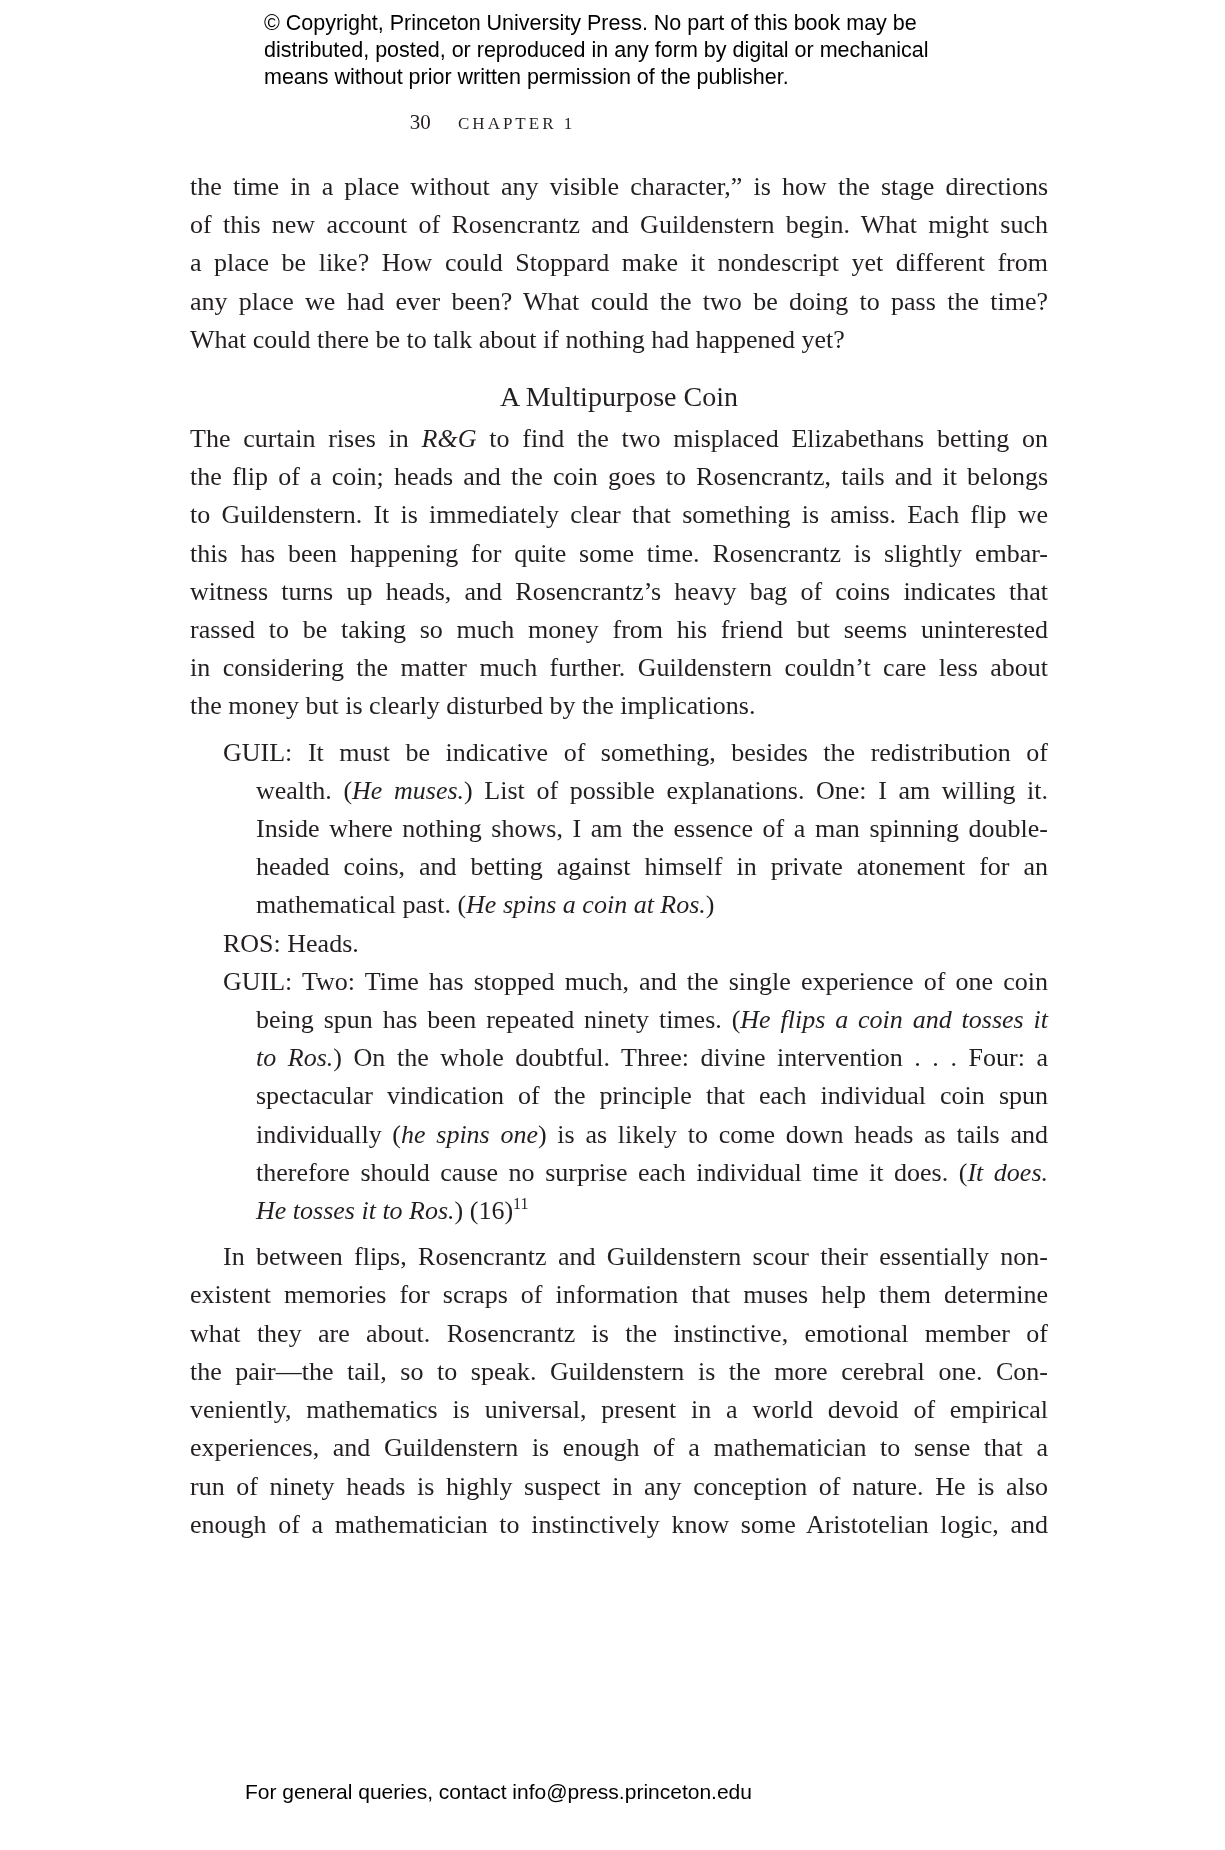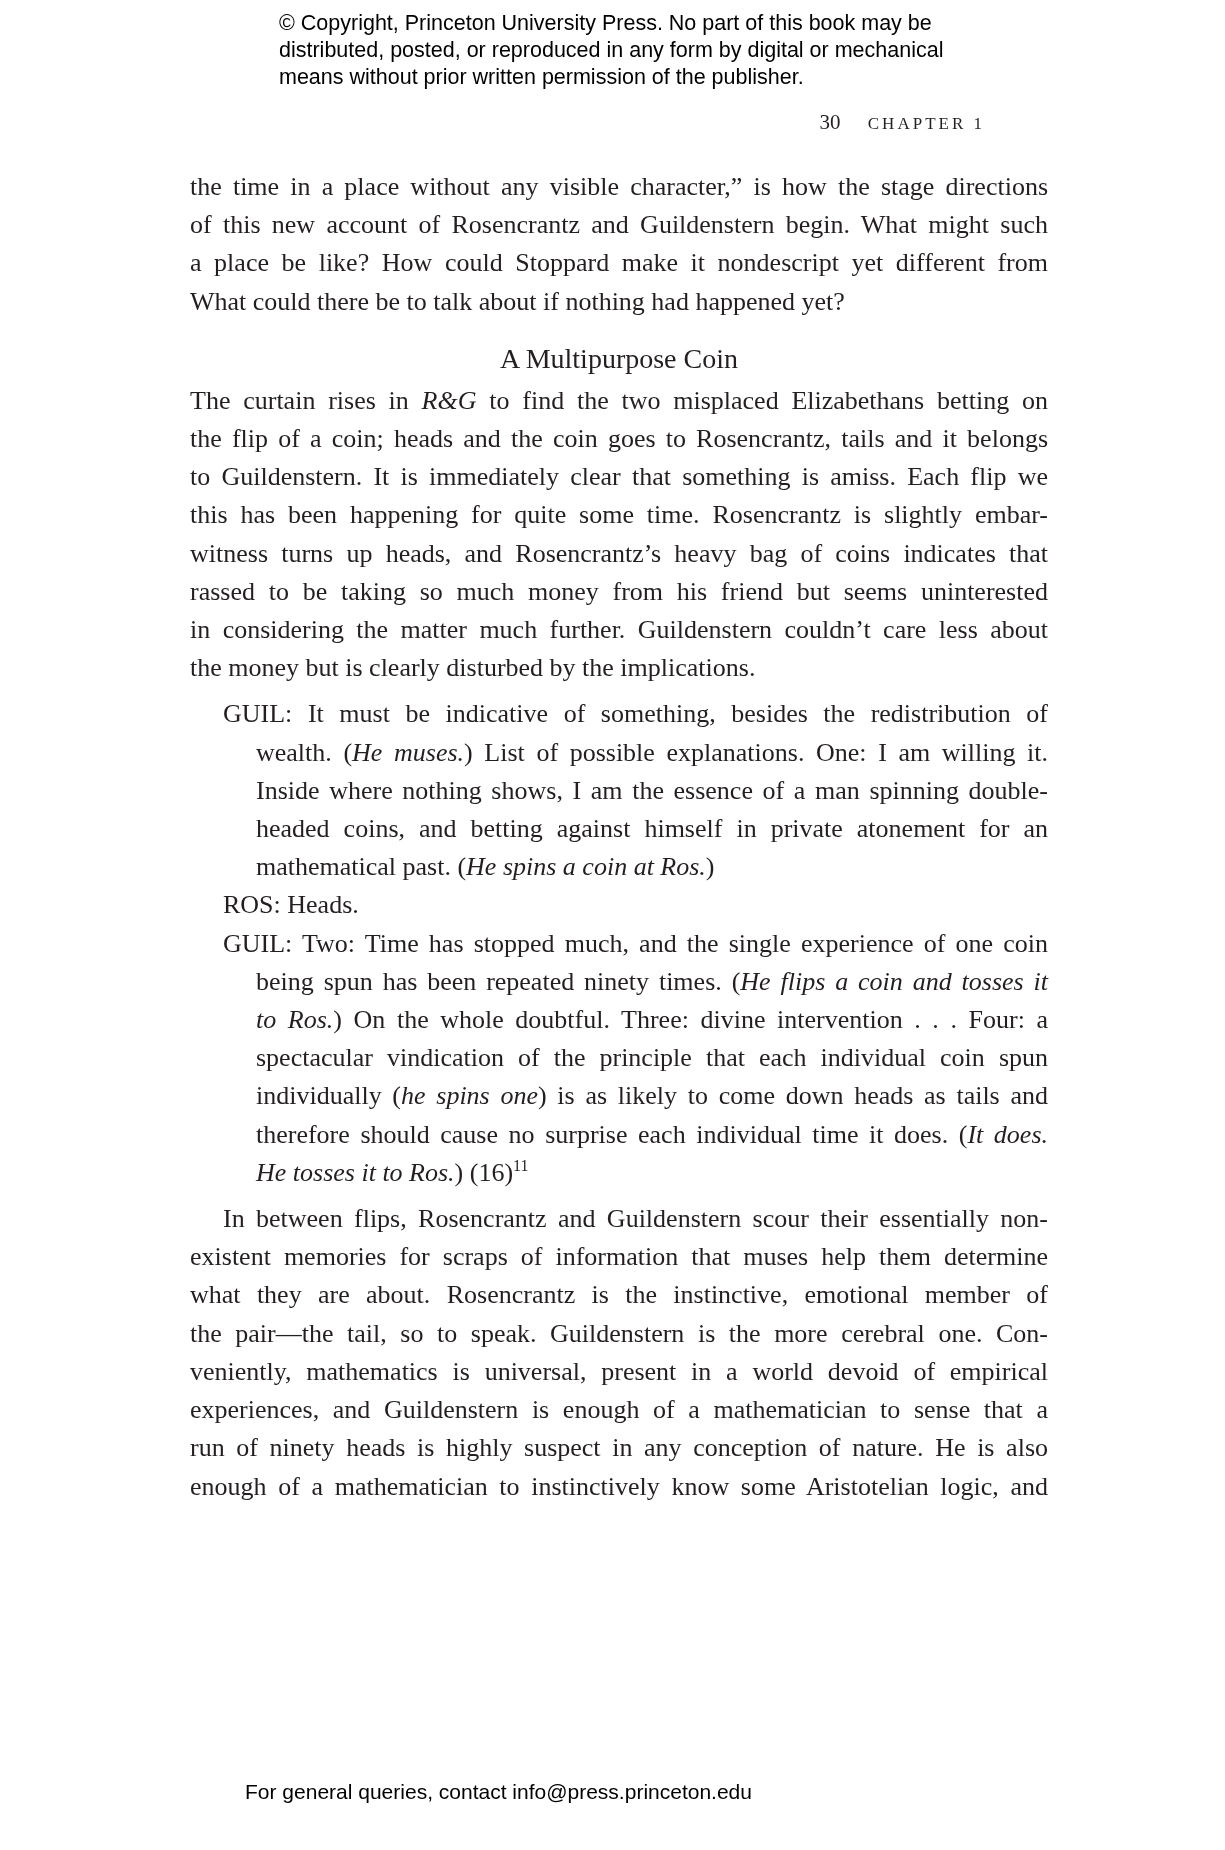--- a/index.html
+++ b/index.html
@@ -1,23 +1,23 @@
 <!DOCTYPE html>
 <html><head>
   <meta charset="utf-8">
   <style>
     html, body { margin: 0; padding: 0; background: #ffffff; }
     body { width: 1225px; height: 1850px; position: relative; overflow: hidden; color: #231f20; }
     .notice {
       position: absolute; left: 264px; top: 10px; width: 720px;
       font-family: "Liberation Sans", sans-serif; font-size: 21.5px; line-height: 27px; color: #000;
     }
-    .notice div { white-space: nowrap; margin-left: 15px; }
+    .notice div { white-space: nowrap; }
     .running-head {
-      position: absolute; left: 0; width: 985px; top: 110px; text-align: right;
+      position: absolute; left: 0; width: 985px; top: 110px; text-align: center;
       font-family: "Liberation Serif", serif; font-size: 21px; color: #231f20;
     }
     .running-head .pg { margin-right: 22px; }
     .running-head .ch { letter-spacing: 3px; font-size: 17px; }
     .page {
       position: absolute; left: 190px; top: 168px; width: 858px;
       font-family: "Liberation Serif", serif; font-size: 26px; line-height: 38.2px; color: #231f20;
       text-align: justify;
     }
     .ln { display: block; white-space: nowrap; text-align: justify; text-align-last: justify; }
@@ -48,20 +48,21 @@
 <div class="running-head">
   <span class="pg">30</span>
   <span class="ch">CHAPTER 1</span>
 </div>
 
 <div class="page">
   <div>
     <span class="ln">the time in a place without any visible character,” is how the stage directions</span>
     <span class="ln">of this new account of Rosencrantz and Guildenstern begin. What might such</span>
     <span class="ln">a place be like? How could Stoppard make it nondescript yet different from</span>
+    <span class="ln">any place we had ever been? What could the two be doing to pass the time?</span>
     <span class="ln last">What could there be to talk about if nothing had happened yet?</span>
   </div>
 
   <div class="heading">A Multipurpose Coin</div>
 
   <div>
     <span class="ln"><span>The curtain rises in </span><i>R&amp;G</i><span> to find the two misplaced Elizabethans betting on</span></span>
     <span class="ln">the flip of a coin; heads and the coin goes to Rosencrantz, tails and it belongs</span>
     <span class="ln">to Guildenstern. It is immediately clear that something is amiss. Each flip we</span>
     <span class="ln">this has been happening for quite some time. Rosencrantz is slightly embar-</span>

